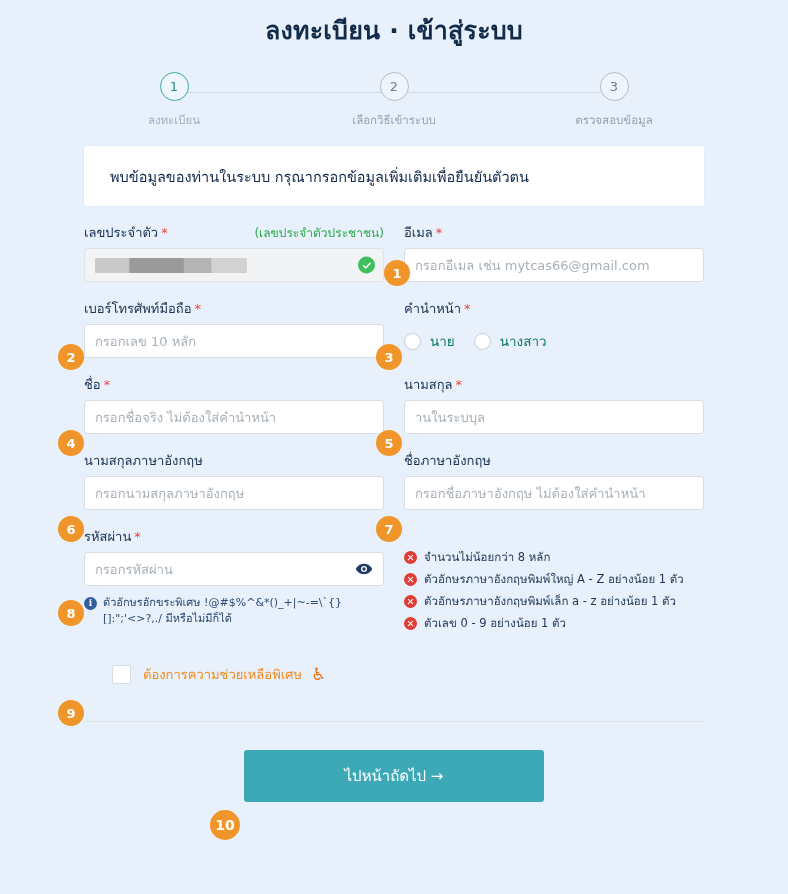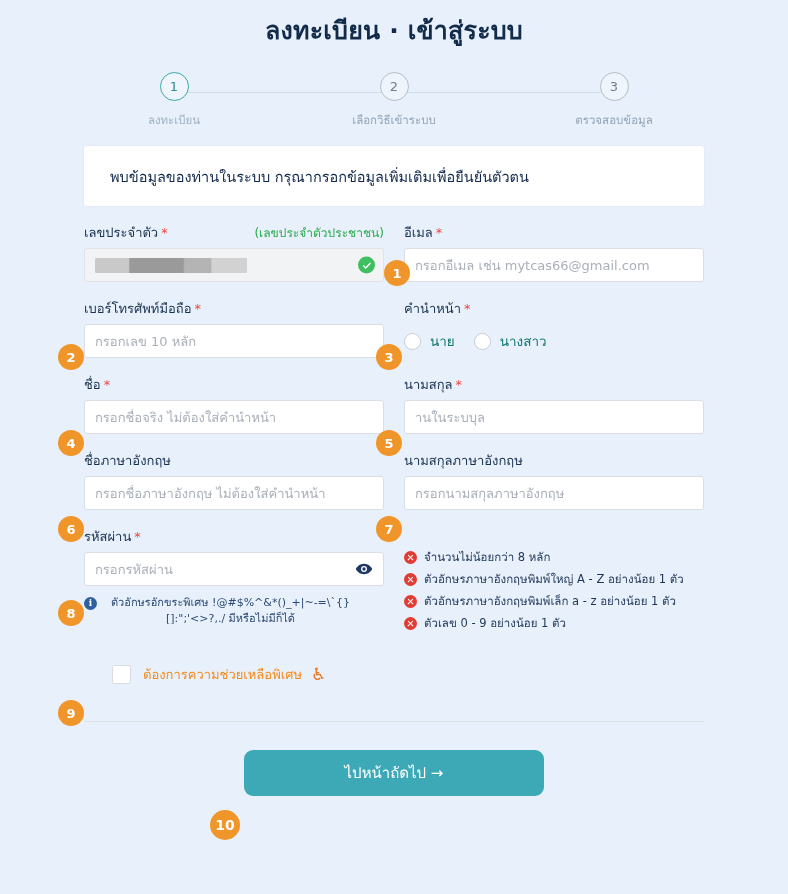--- a/index.html
+++ b/index.html
@@ -189,21 +189,21 @@
     background: #2e5f9e;
     color: #fff;
     font-size: 9px;
     font-weight: bold;
     display: flex; align-items: center; justify-content: center;
     flex: none;
     margin-right: 6px;
     margin-top: 2px;
     font-family: "DejaVu Serif", serif;
   }
-  .pw-note-text { max-width: 255px; text-align: center; }
+  .pw-note-text { max-width: 255px; }
 
   .rule {
     display: flex;
     align-items: center;
     font-size: 11.5px;
     color: #1f3557;
     margin-bottom: 7px;
     line-height: 1.3;
   }
   .x-dot {
@@ -259,24 +259,24 @@
     width: 620px;
   }
 
   .submit-wrap {
     margin-top: 28px;
     display: flex;
     justify-content: center;
   }
   .submit-btn {
     width: 300px;
-    height: 46px;
+    height: 52px;
     background: #3da9b6;
     border: none;
-    border-radius: 9px;
+    border-radius: 3px;
     color: #ffffff;
     font-size: 15px;
     font-family: inherit;
     display: flex;
     align-items: center;
     justify-content: center;
     cursor: pointer;
   }
 
   
@@ -394,32 +394,32 @@
         </div>
         <div class="field">
           <span class="ph">านในระบบุล</span>
         </div>
       </div>
     </div>
 
     <div class="row">
       <div class="col">
         <div class="label">
+          <span>นามสกุลภาษาอังกฤษ</span>
+        </div>
+        <div class="field">
+          <span class="ph">กรอกนามสกุลภาษาอังกฤษ</span>
+        </div>
+      </div>
+      <div class="col">
+        <div class="label">
           <span>ชื่อภาษาอังกฤษ</span>
         </div>
         <div class="field">
           <span class="ph">กรอกชื่อภาษาอังกฤษ ไม่ต้องใส่คำนำหน้า</span>
-        </div>
-      </div>
-      <div class="col">
-        <div class="label">
-          <span>นามสกุลภาษาอังกฤษ</span>
-        </div>
-        <div class="field">
-          <span class="ph">กรอกนามสกุลภาษาอังกฤษ</span>
         </div>
       </div>
     </div>
 
     <div class="pw-row">
       <div class="pw-left">
         <div class="label">
           <span>รหัสผ่าน</span>
           <span class="req">*</span>
         </div>

